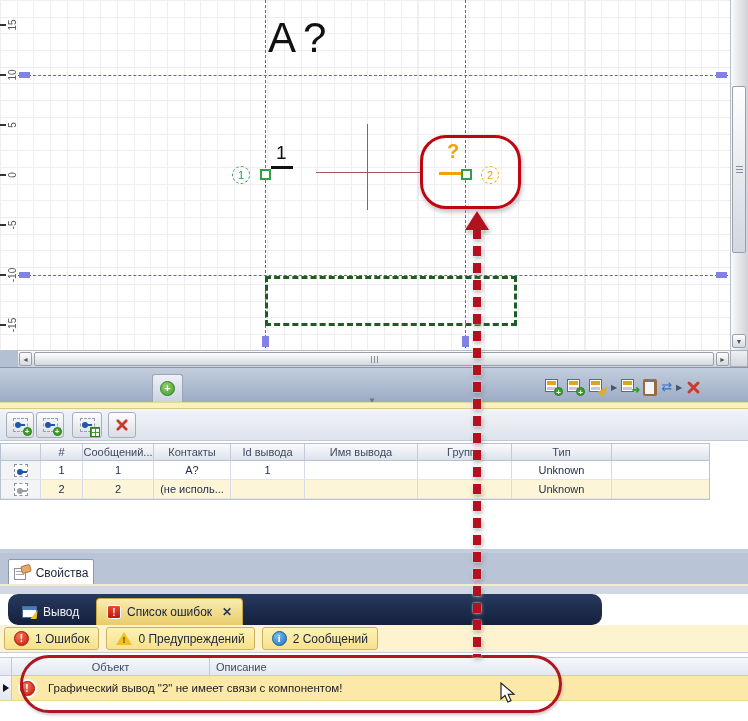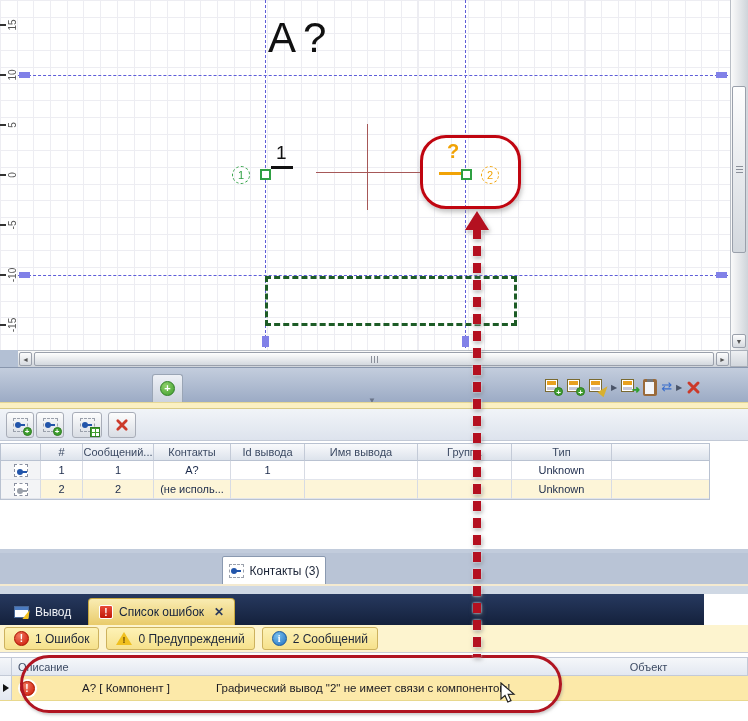--- a/index.html
+++ b/index.html
@@ -137,22 +137,22 @@
   .chip-ic::before, .chip-ic::after { content:""; position:absolute; left:1px; width:15px; height:2px;
     background:repeating-linear-gradient(90deg,#9aa 0 2px,transparent 2px 4px); }
   .chip-ic::before { top:-2px; } .chip-ic::after { bottom:-2px; }
   .clip2 { width:10px; height:16px; border:2px solid #8a8f99; border-radius:5px 5px 2px 2px;
     border-bottom:none; position:relative; }
   .clip2 i { position:absolute; left:1px; top:4px; width:4px; height:10px; border:1.5px solid #8a8f99;
     border-top:none; border-radius:0 0 2px 2px; }
 
   
   .mid-gap { position:absolute; left:0; top:586px; width:748px; height:8px; background:#cfd8e4; }
-  .navy { position:absolute; left:0; top:594px; width:704px; height:31px;
-    background:linear-gradient(#27395f,#14213c); }
+  .navy { position:absolute; left:8px; top:594px; width:594px; height:31px;
+    background:linear-gradient(#27395f,#14213c);border-radius:10px; }
   .navy-tab { position:absolute; top:4px; height:27px; display:flex; align-items:center; gap:6px;
     font-size:12px; color:#f0f2f6; padding:0 10px; }
   .navy-tab.active { background:linear-gradient(#f9ecb2,#e9cb6b); border-radius:4px 4px 0 0;
     color:#14213c; border:1px solid #c8a840; border-bottom:none; }
   .win-ic { position:relative; width:15px; height:12px; background:#fff; border:1px solid #4a6a9a; }
   .win-ic i { position:absolute; left:0; top:0; width:13px; height:3px; background:#4a7ac0; }
   .win-ic b { position:absolute; right:-2px; bottom:-2px; width:0; height:0;
     border-left:4px solid transparent; border-right:2px solid transparent; border-bottom:9px solid #f0c020;
     transform:skewX(-20deg); }
   .errsq-ic { width:14px; height:14px; background:linear-gradient(#e84a38,#c01808); border:1px solid #fff;
@@ -400,29 +400,28 @@
         <div class="pcell" style="width:113px"></div>
         <div class="pcell" style="width:94px"></div>
         <div class="pcell" style="width:100px">Unknown</div>
         <div class="pcell" style="width:97px;border-right:none"></div>
       </div>
     </div>
   </div>
 
   <div class="btm-split"></div>
   <div class="btab-strip">
-    <div class="btab active" style="left:222px;top:3px;width:104px;height:30px">
-      <span class="pin-ic" style="width:15px">
-          <span class="pin-dash"></span>
-          <span class="pin-glyph">
-            <span class="c"></span>
-            <span class="l"></span>
-          </span>
-        </span>
-      <span>Контакты (3)</span>
+    <div class="btab" style="left:8px;top:6px;width:86px;height:27px">
+      <span class="hand-ic">
+          <span class="doc"></span>
+          <span class="ln" style="top:5px"></span>
+          <span class="ln" style="top:8px"></span>
+          <span class="hand"></span>
+        </span>
+      <span>Свойства</span>
     </div>
   </div>
 
   <div class="mid-gap"></div>
   <div class="navy">
     <div class="navy-tab" style="left:4px">
       <span class="win-ic">
           <i></i>
           <b></b>
         </span>
@@ -448,31 +447,30 @@
     </div>
     <div class="err-btn">
       <span class="infoc">i</span>
       <span>2 Сообщений</span>
     </div>
   </div>
 
   <div class="err-grid">
     <div class="eg-head">
       <div class="eg-sel" style="background:none;border-right:1px solid #c3cad7"></div>
+      <div style="width:198px;display:flex;align-items:center;justify-content:center;border-right:1px solid #c3cad7">Объект</div>
       <div style="flex:1;display:flex;align-items:center;padding-left:6px">Описание</div>
-      <div style="width:198px;display:flex;align-items:center;justify-content:center;border-right:1px solid #c3cad7">Объект</div>
     </div>
     <div class="eg-row">
       <div class="eg-sel">
           <span class="tri-r"></span>
         </div>
       <div style="width:30px;display:flex;align-items:center;justify-content:center">
         <span class="errc" style="box-shadow:0 0 0 2px #fff">!</span>
       </div>
-      <div style="width:168px;display:flex;align-items:center;justify-content:center">A? [ Компонент ]</div>
       <div style="flex:1;display:flex;align-items:center;padding-left:6px">Графический вывод "2" не имеет связи с компонентом!</div>
     </div>
   </div>
 
   <div class="oval"></div>
   <div class="arrow-ov">
     <div class="arrow-head"></div>
     <div class="arrow-line"></div>
   </div>
   <svg class="cursor" width="20" height="22" viewBox="0 0 20 22">

